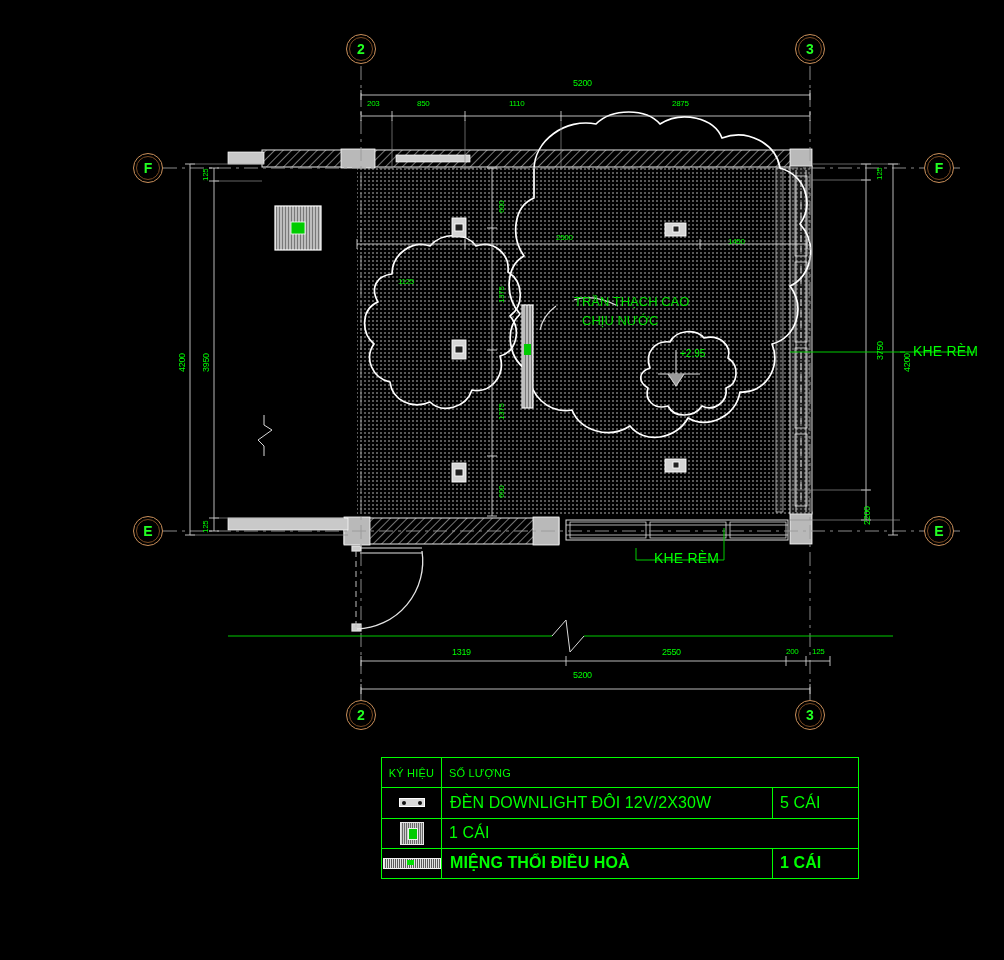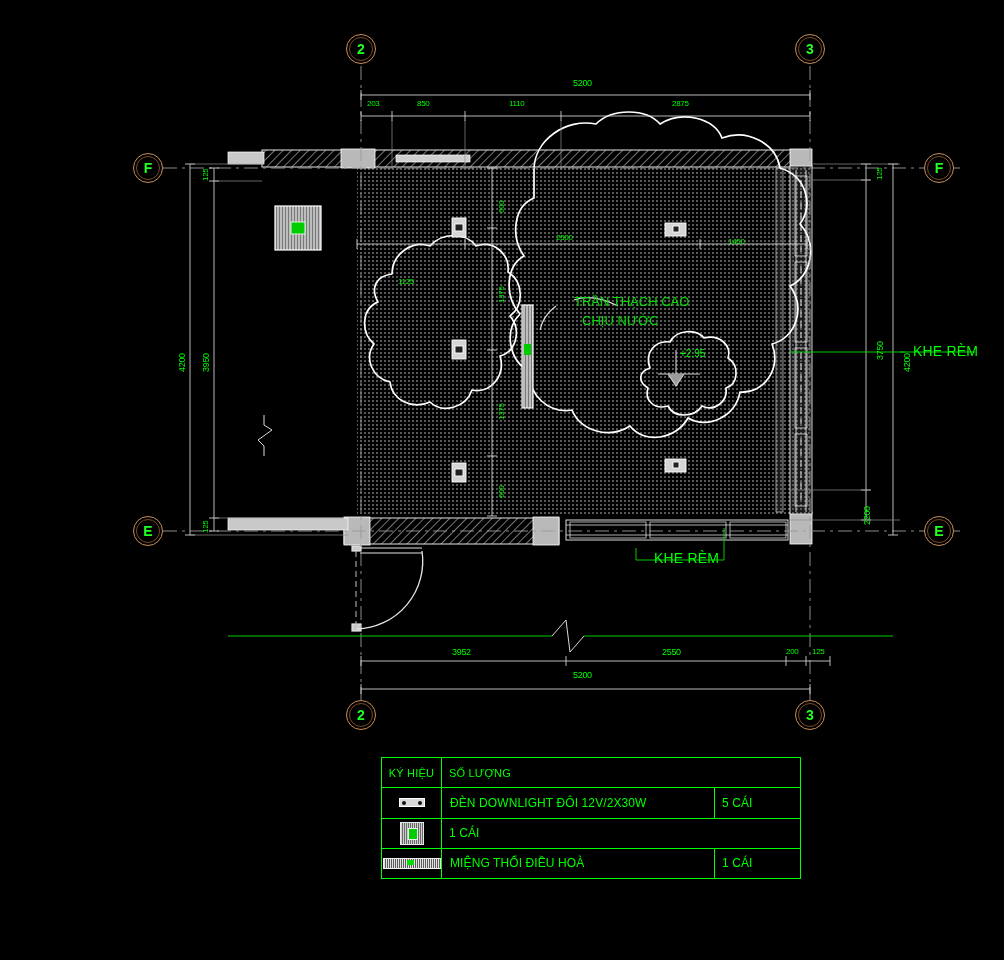--- a/index.html
+++ b/index.html
@@ -52,35 +52,35 @@
   }
   .bub .inner{
     position:absolute;left:2px;top:2px;right:2px;bottom:2px;
     border-radius:50%;border:1px solid #7a4a22;box-sizing:border-box;
     pointer-events:none;
   }
   .bub span{position:relative;z-index:2;line-height:1;}
 
   
   #legend{
-    position:absolute;left:381px;top:757px;width:420px;height:122px;
+    position:absolute;left:381px;top:757px;width:478px;height:122px;
     border:1.6px solid #00ff00;box-sizing:border-box;
     display:flex;flex-direction:column;text-align:center;
   }
   #legend .row{
     display:flex;flex:1;border-bottom:1.4px solid #00ff00;box-sizing:border-box;
   }
-  #legend .row:last-child{border-bottom:none;}
+  #legend .row:last-child{border-bottom:none;font-weight:bold;}
   #legend .c1{width:60px;border-right:1.4px solid #00ff00;box-sizing:border-box;
      display:flex;align-items:center;justify-content:center;}
   #legend .c2{flex:1;border-right:1.4px solid #00ff00;box-sizing:border-box;
      display:flex;align-items:center;padding-left:8px;}
   #legend .c3{width:78px;display:flex;align-items:center;padding-left:7px;}
   #legend .hd{color:#00ff00;font-size:11px;letter-spacing:0.2px;}
-  #legend .lb{color:#00ff00;font-size:12px;letter-spacing:0.1px;}
+  #legend .lb{color:#00ff00;font-size:16px;letter-spacing:0.1px;}
 
   .sym-downlight{
     width:26px;height:9px;background:#d8d8d8;border:1px solid #fff;
     display:flex;align-items:center;justify-content:space-between;
     padding:0 2px;box-sizing:border-box;
   }
   .sym-downlight i{display:block;width:4px;height:4px;border-radius:50%;background:#111;}
   .sym-return{
     width:22px;height:21px;background:
       repeating-linear-gradient(90deg,#cfcfcf 0 1px,#6a6a6a 1px 2px);
@@ -426,21 +426,21 @@
   <div class="dimtxt sm rot" style="left:202px;top:181px;">125</div>
   <div class="dimtxt rot" style="left:202px;top:372px;">3950</div>
   <div class="dimtxt sm rot" style="left:202px;top:533px;">125</div>
   <div class="dimtxt rot" style="left:178px;top:372px;">4200</div>
 
   <div class="dimtxt sm rot" style="left:876px;top:180px;">125</div>
   <div class="dimtxt rot" style="left:876px;top:360px;">3750</div>
   <div class="dimtxt rot" style="left:863px;top:525px;">2200</div>
   <div class="dimtxt rot" style="left:903px;top:372px;">4200</div>
 
-  <div class="dimtxt" style="left:452px;top:648px;">3952</div>
+  <div class="dimtxt" style="left:452px;top:648px;">1319</div>
   <div class="dimtxt" style="left:662px;top:648px;">2550</div>
   <div class="dimtxt sm" style="left:786px;top:648px;">200</div>
   <div class="dimtxt sm" style="left:812px;top:648px;">125</div>
   <div class="dimtxt" style="left:573px;top:671px;">5200</div>
 
   <div class="dimtxt sm" style="left:398px;top:234px;margin-top:44px;">1125</div>
   <div class="dimtxt sm" style="left:556px;top:234px;">2500</div>
   <div class="dimtxt sm" style="left:728px;top:238px;">1450</div>
 
   <div class="dimtxt sm rot" style="left:498px;top:213px;">600</div>

